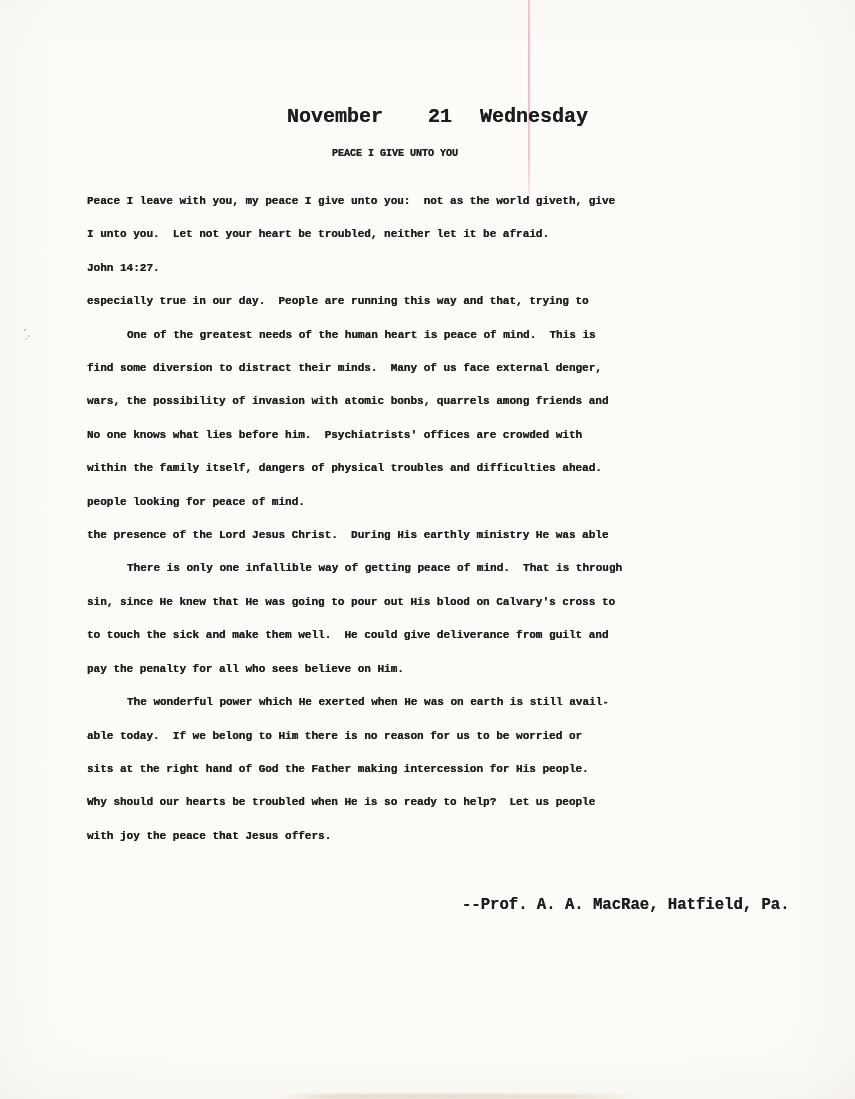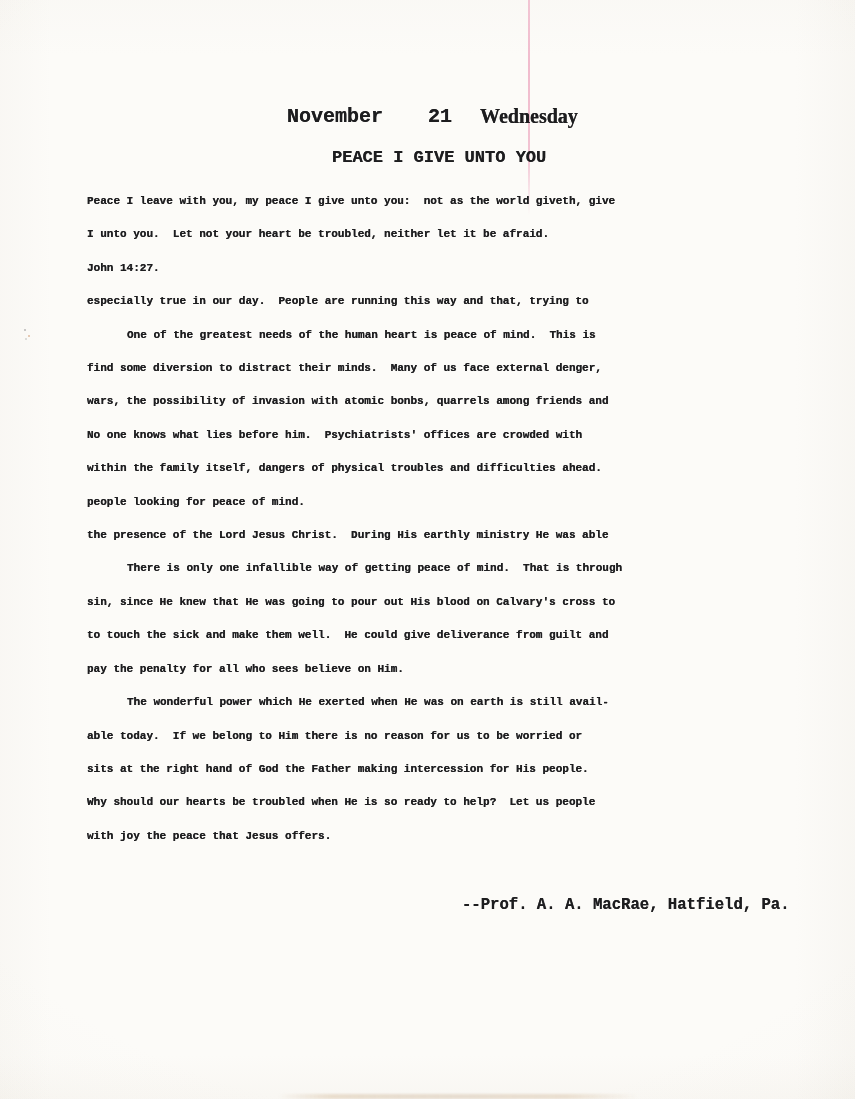--- a/index.html
+++ b/index.html
@@ -32,26 +32,26 @@
     text-shadow: 0 0 0.6px rgba(26,26,30,0.75), 0.3px 0.3px 0.4px rgba(26,26,30,0.35);
   }
   .header-span {
     position: absolute;
     top: 105px;
     font-size: 20px;
     white-space: pre;
   }
   .month   { left: 287px; }
   .day     { left: 412px; margin-left: 16px; }
-  .weekday { left: 480px; font-family: Liberation Serif, serif; }
+  .weekday { left: 480px; }
   .title {
     position: absolute;
     top: 148px;
     left: 332px;
-    font-size: 17px;
+    font-size: 10px;
     white-space: pre;
   }
   .doc-body {
     position: absolute;
     top: 185px;
     left: 48px;
     width: 776px;
     font-size: 11px;
     line-height: 33.42px;
     margin-left: 39px;

